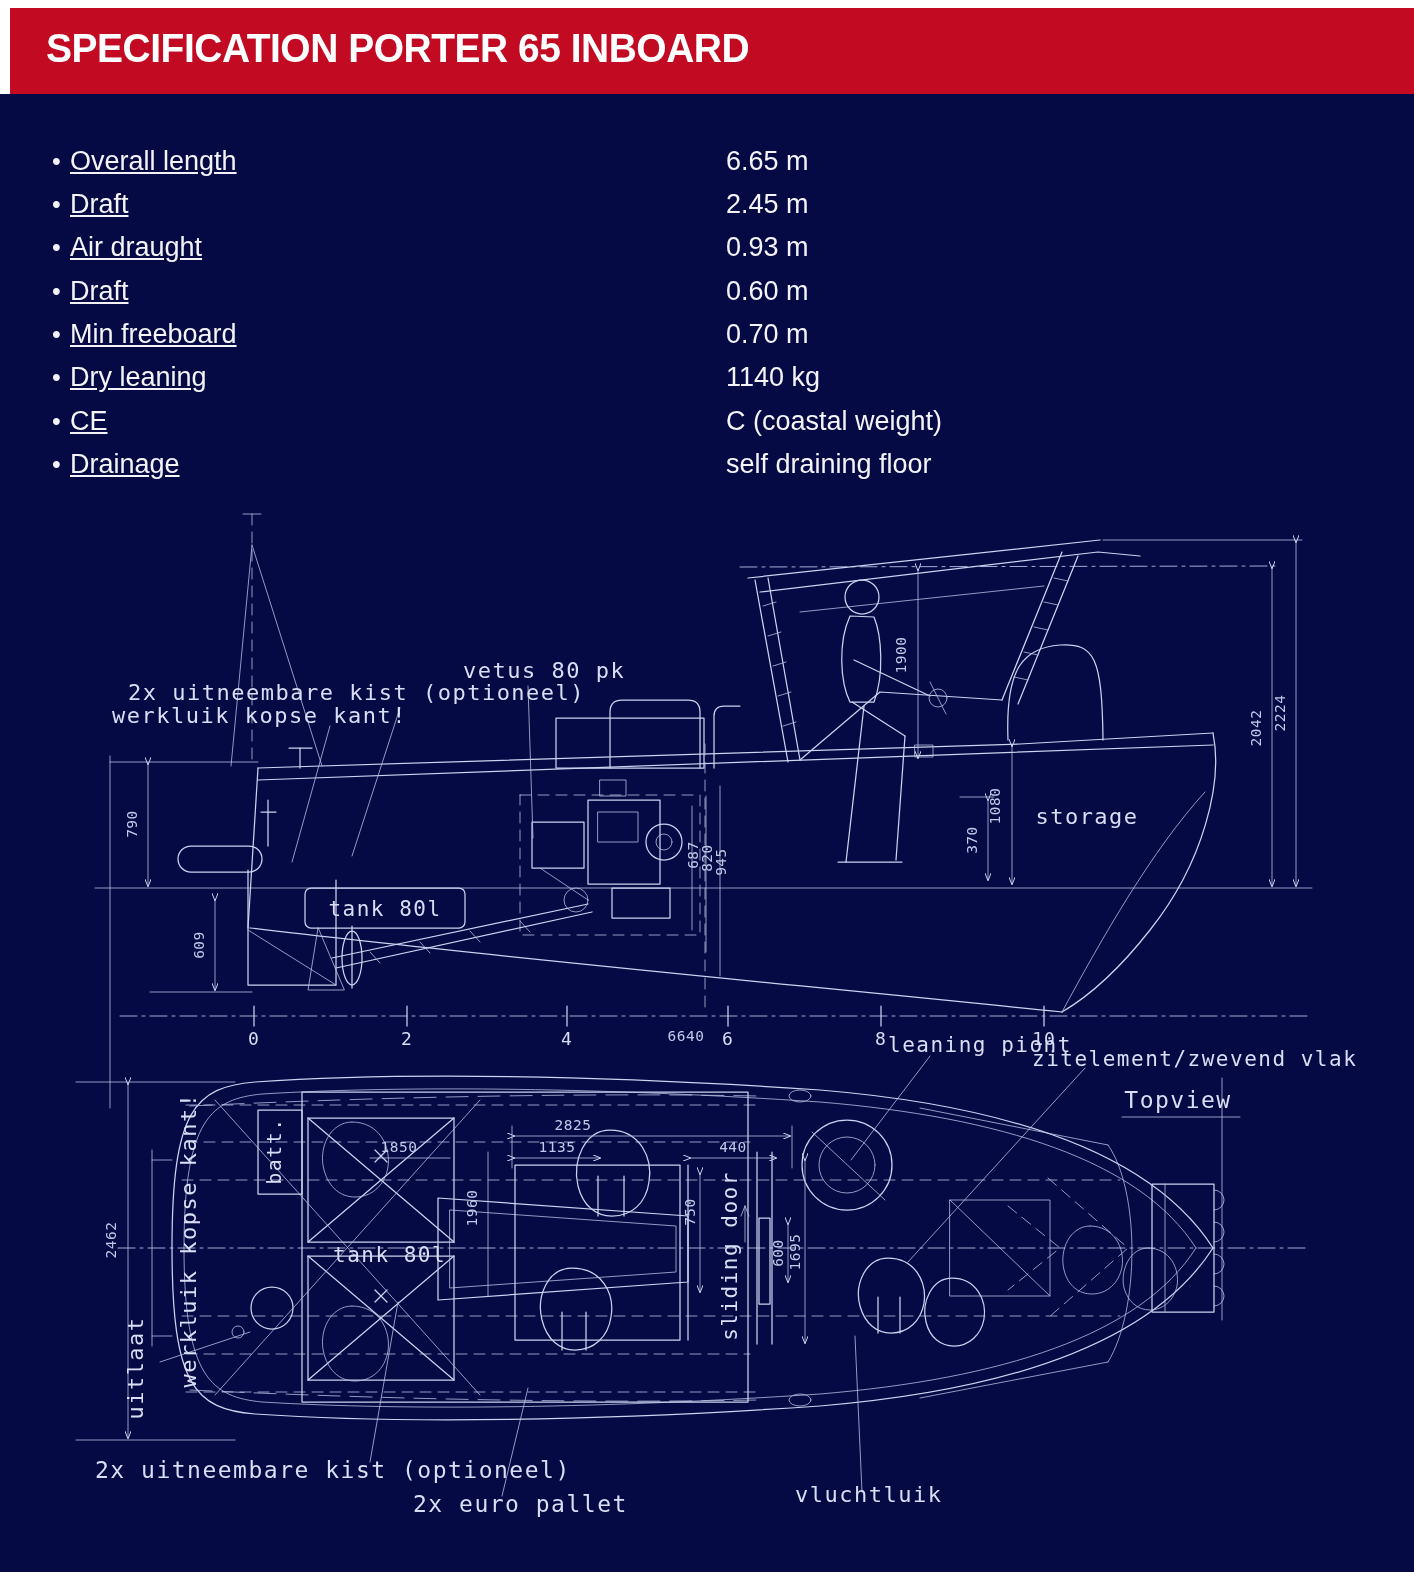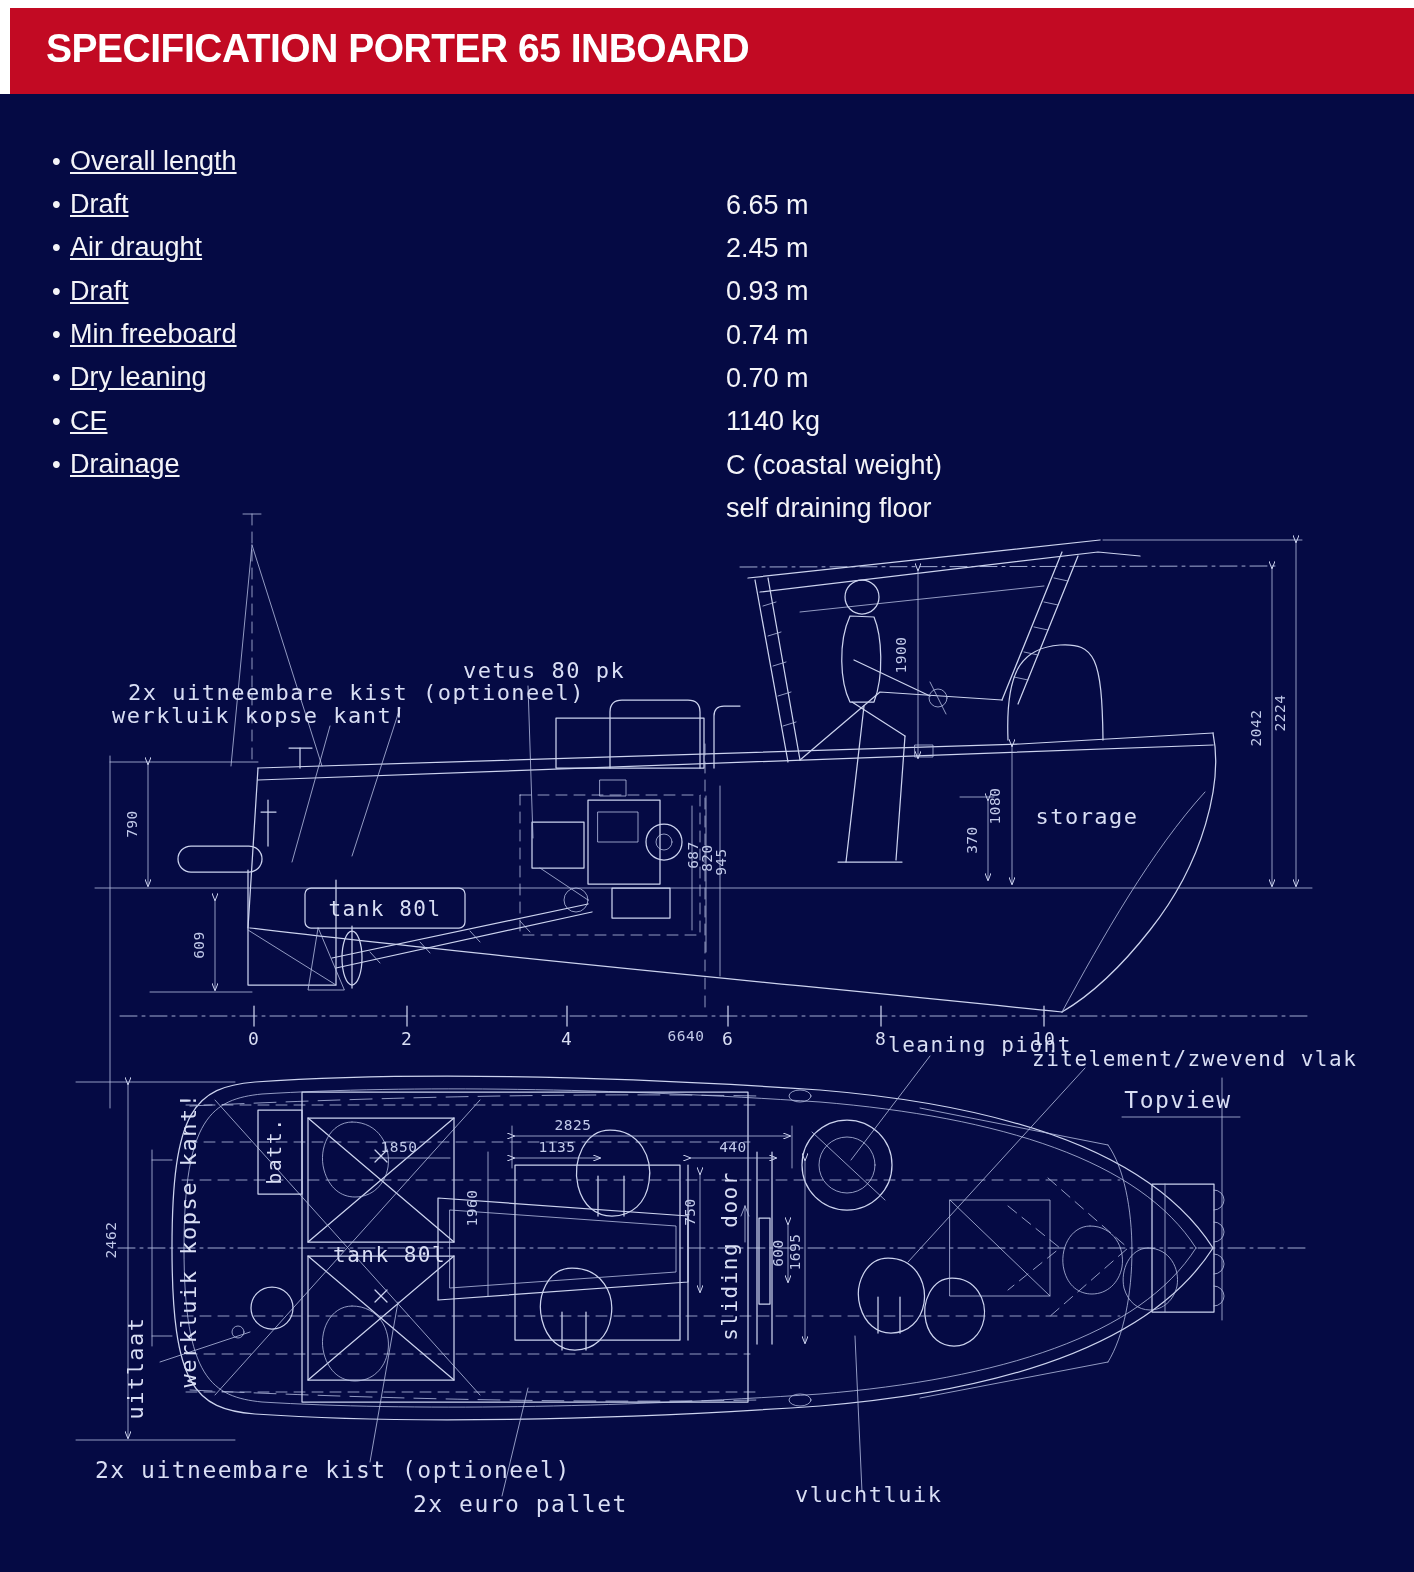--- a/index.html
+++ b/index.html
@@ -6,21 +6,21 @@
   #page{position:relative;width:1414px;height:1572px;background:#ffffff;overflow:hidden;
         font-family:"Liberation Sans",sans-serif;}
   #banner{position:absolute;left:10px;right:0;top:8px;height:96px;background:#c20a23;}
   #banner h1{margin:0;padding-left:38px;line-height:80px;font-size:41px;font-weight:bold;
              color:#ffffff;letter-spacing:-.5px;transform:scaleX(.95);transform-origin:left center;
              white-space:nowrap;font-family:"Liberation Sans",sans-serif;}
   #navy{position:absolute;left:0;right:0;top:94px;bottom:0;background:#050a44;}
   .spec-row{position:absolute;left:0;right:0;height:44px;color:#f4f4f8;font-size:27px;}
   .spec-row .bullet{position:absolute;left:52px;top:1px;font-size:25px;}
   .spec-row .lab{position:absolute;left:70px;top:0;text-decoration:underline;}
-  .spec-row .val{position:absolute;left:726px;top:0;margin-top:44px;}
+  .spec-row .val{position:absolute;left:726px;top:0;}
   svg{position:absolute;left:0;top:495px;}
   svg path,svg line,svg rect,svg circle,svg ellipse,svg polyline{
       fill:none;stroke:#ccd3ee;stroke-width:1.25;stroke-linecap:round;stroke-linejoin:round;}
   .thin{stroke-width:.8;stroke:#b6bfe2;}
   .dash{stroke-dasharray:11 7;}
   .dsh2{stroke-dasharray:22 10;}
   .dd{stroke-dasharray:17 5 3 5;stroke-width:.9;stroke:#b6bfe2;}
   svg text{fill:#d9def4;font-family:"DejaVu Sans Mono",monospace;letter-spacing:1.5px;stroke:none;}
   .t23{font-size:23px;} .t22{font-size:22px;} .t21{font-size:21px;} .t20{font-size:20px;}
   .t18{font-size:18px;letter-spacing:1px;}
@@ -46,21 +46,21 @@
     <span class="val">2.45 m</span>
   </div>
   <div class="spec-row" style="top:232px">
     <span class="bullet">•</span>
     <span class="lab">Air draught</span>
     <span class="val">0.93 m</span>
   </div>
   <div class="spec-row" style="top:276px">
     <span class="bullet">•</span>
     <span class="lab">Draft</span>
-    <span class="val">0.74 m</span>
+    <span class="val">0.60 m</span>
   </div>
   <div class="spec-row" style="top:319px">
     <span class="bullet">•</span>
     <span class="lab">Min freeboard</span>
     <span class="val">0.70 m</span>
   </div>
   <div class="spec-row" style="top:362px">
     <span class="bullet">•</span>
     <span class="lab">Dry leaning</span>
     <span class="val">1140 kg</span>

